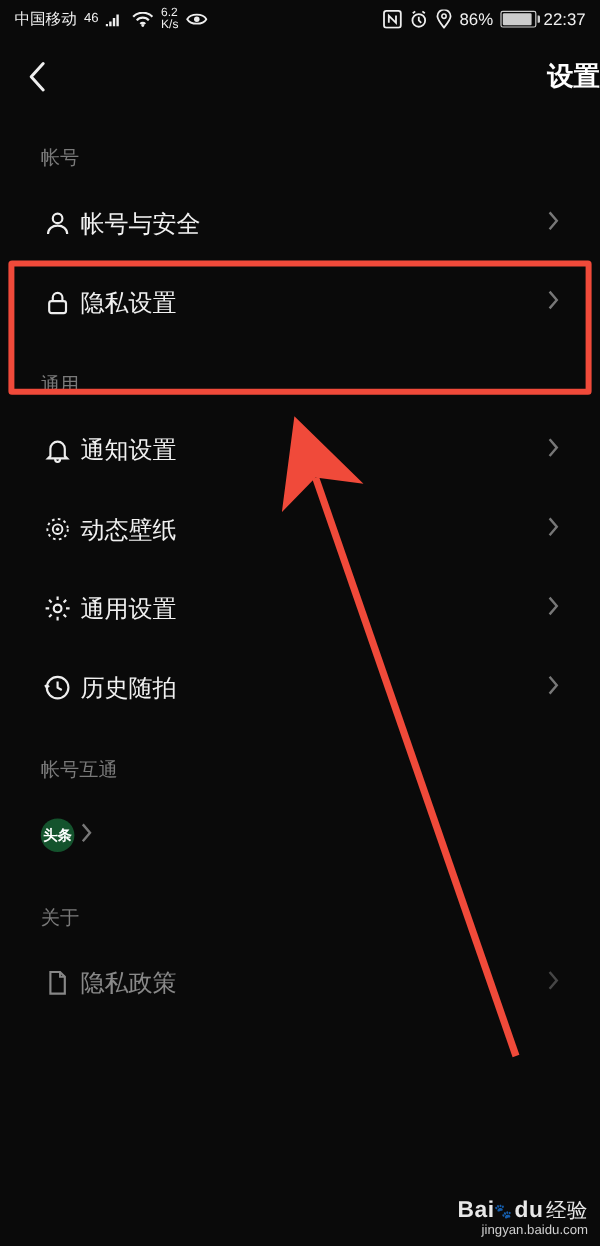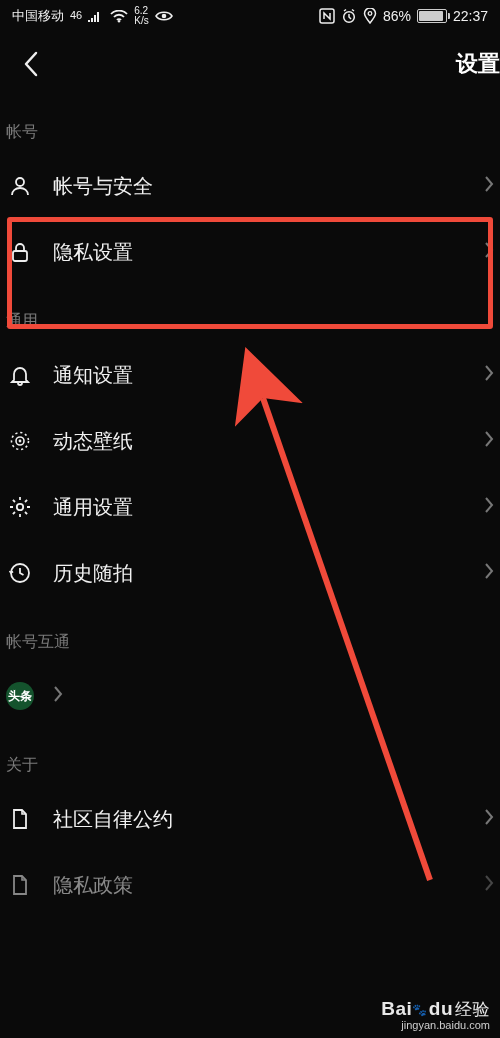--- a/index.html
+++ b/index.html
@@ -44,33 +44,33 @@
       justify-content: flex-end;
       position: relative;
     }
     .back {
       position: absolute; left: 14px; top: 50%; transform: translateY(-50%);
       width: 34px; height: 34px; display: flex; align-items: center; justify-content: center;
       color: #eee;
     }
     .title { font-size: 22px; font-weight: 600; color: #fff; }
 
-    .content { padding: 0 6px; }
+    .content { padding: 0 34px; }
 
     .section-h {
       color: #7a7a7a;
       font-size: 16px;
       padding: 26px 0 10px 0;
     }
 
     .row {
       height: 66px;
       display: flex;
       align-items: center;
-      gap: 19px;
+      gap: 5px;
       position: relative;
     }
     .row .icon-slot {
       width: 28px; height: 28px; display: flex; align-items: center; justify-content: center;
       color: #f0f0f0;
     }
     .row .label { font-size: 20px; color: #f1f1f1; flex: 1; }
     .row .chev { color: #777; }
 
     .toutiao-badge {
@@ -283,34 +283,20 @@
     <span class="chev">
       <svg width="10" height="18" viewBox="0 0 10 18">
           <path d="M2 2l6 7-6 7" fill="none" stroke="#777" stroke-width="2"></path>
         </svg>
     </span>
   </div>
 
   <div class="section-h">关于</div>
 
 
-  <div class="row">
-    <span class="icon-slot">
-      <svg width="24" height="24" viewBox="0 0 24 24">
-          <path d="M6 3h8l4 4v14H6z" fill="none" stroke="#eee" stroke-width="1.8"></path>
-          <path d="M14 3v4h4" fill="none" stroke="#eee" stroke-width="1.6"></path>
-        </svg>
-    </span>
-    <span class="label">社区自律公约</span>
-    <span class="chev">
-      <svg width="10" height="18" viewBox="0 0 10 18">
-          <path d="M2 2l6 7-6 7" fill="none" stroke="#777" stroke-width="2"></path>
-        </svg>
-    </span>
-  </div>
 
   <div class="row" style="opacity:.55">
     <span class="icon-slot">
       <svg width="24" height="24" viewBox="0 0 24 24">
           <path d="M6 3h8l4 4v14H6z" fill="none" stroke="#eee" stroke-width="1.8"></path>
           <path d="M14 3v4h4" fill="none" stroke="#eee" stroke-width="1.6"></path>
         </svg>
     </span>
     <span class="label">隐私政策</span>
     <span class="chev">

